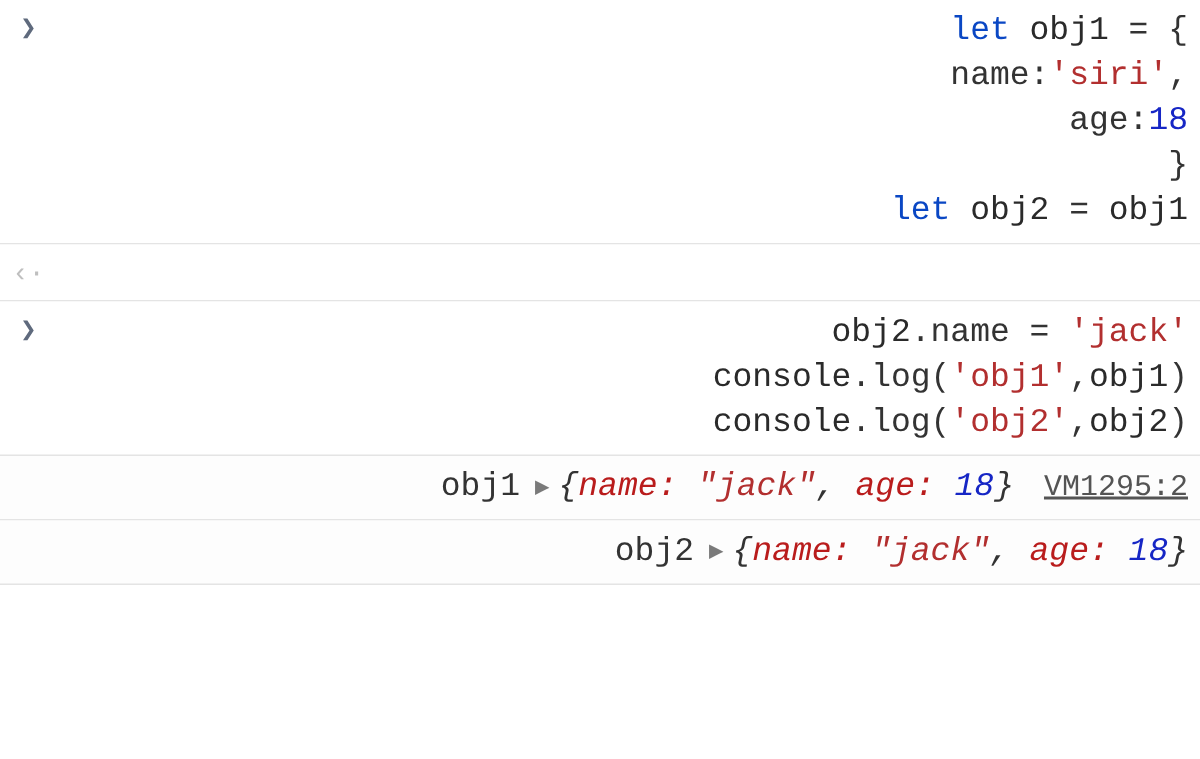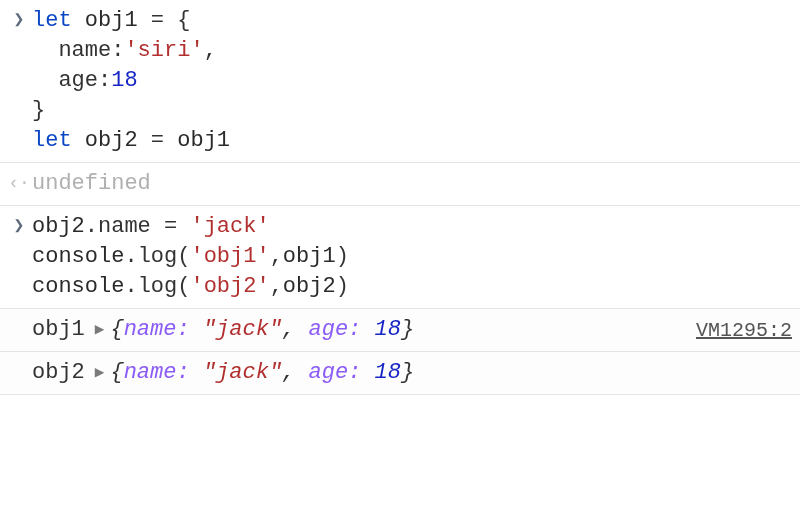--- a/index.html
+++ b/index.html
@@ -36,20 +36,21 @@
     color: #6f6f6f;
   }
   .chev.in { color: #5f6a7d; }
   .chev.out { color: #bfbfbf; }
   .body {
     flex: 1 1 auto;
     min-width: 0;
     display: flex;
     flex-direction: row;
     align-items: flex-start;
+    text-align: right;
   }
   .code {
     flex: 1 1 auto;
     line-height: 30px;
     white-space: pre;
   }
   .src-link {
     flex: 0 0 auto;
     margin-left: 20px;
     color: #545454;
@@ -57,21 +58,21 @@
     font-size: 20px;
     align-self: center;
   }
   .undefined { color: #b0b0b0; }
   .kw { color: #0a47c4; }      
   .prop { color: #333333; }
   .str { color: #b22f2f; }
   .num { color: #1626c5; }
   .obj-label { color: #333333; }
   .obj-lit { font-style: italic; color: #333333; }
-  .obj-key { font-style: italic; color: #8b5cf6; }
+  .obj-key { font-style: italic; color: #b91c1c; }
   .obj-str { font-style: italic; color: #b22f2f; }
   .obj-num { font-style: italic; color: #1626c5; }
   .expand-tri {
     display: inline-block;
     color: #7a7a7a;
     margin: 0 6px 0 10px;
     font-size: 16px;
     vertical-align: 1px;
   }
   .ident { color: #2a2a2a; }
@@ -91,23 +92,20 @@
 <span>  </span><span class="prop">age</span><span>:</span><span class="num">18</span>
 <span>}</span>
 <span class="kw">let</span><span> </span><span class="ident">obj2</span><span> = </span><span class="ident">obj1</span></div>
     </div>
   </div>
 
   <div class="entry output-bg">
     <div class="gutter">
       <span class="chev out">‹·</span>
     </div>
-    <div class="body">
-      <div class="code undefined">undefined</div>
-    </div>
   </div>
 
   <div class="entry input-bg">
     <div class="gutter">
       <span class="chev in">❯</span>
     </div>
     <div class="body">
       <div class="code"><span class="ident">obj2</span><span>.</span><span class="prop">name</span><span> = </span><span class="str">'jack'</span>
 <span class="ident">console</span><span>.</span><span class="prop">log</span><span>(</span><span class="str">'obj1'</span><span>,</span><span class="ident">obj1</span><span>)</span>
 <span class="ident">console</span><span>.</span><span class="prop">log</span><span>(</span><span class="str">'obj2'</span><span>,</span><span class="ident">obj2</span><span>)</span></div>

